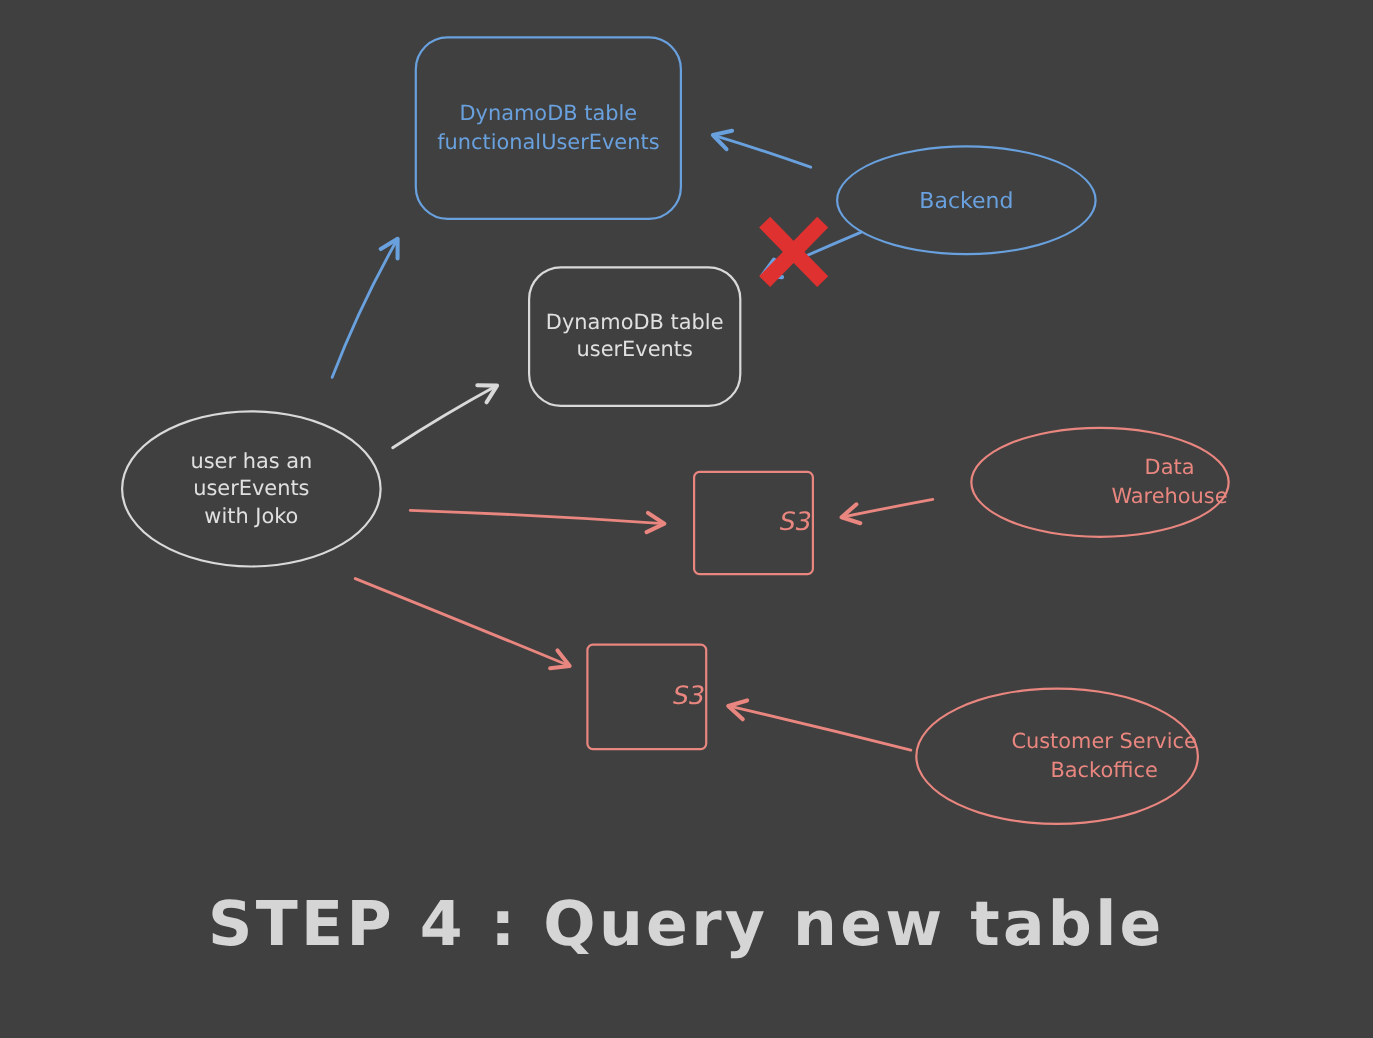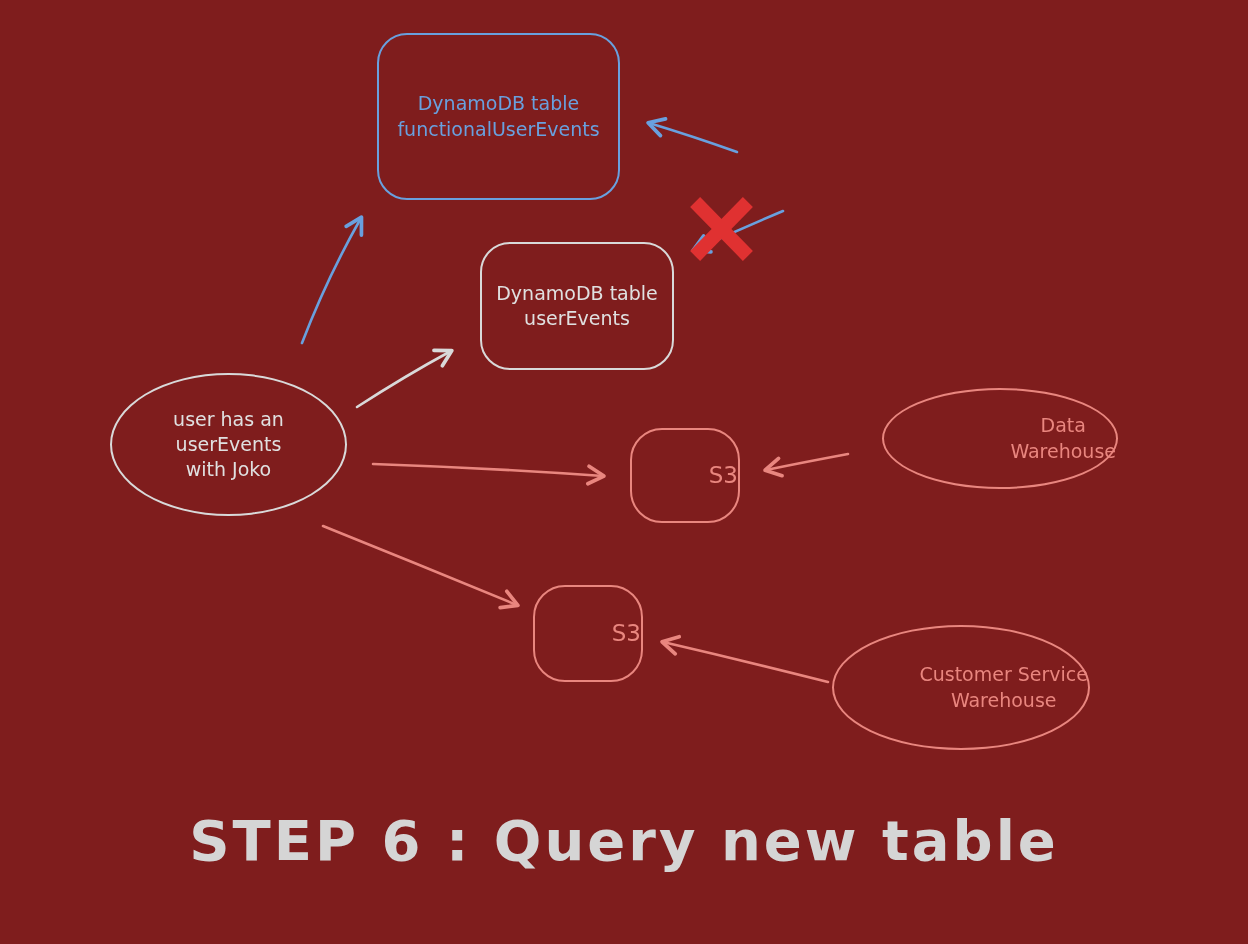--- a/index.html
+++ b/index.html
@@ -8,40 +8,40 @@
     width: 1248px;
     height: 944px;
     background: #121212;
     overflow: hidden;
     font-family: "DejaVu Sans", "Liberation Sans", sans-serif;
   }
   #canvas {
     position: relative;
     width: 1248px;
     height: 944px;
-    background: #7f1d1d;
+    background: #404040;
   }
   #arrow-layer {
     position: absolute;
     left: 0; top: 0;
     width: 1248px; height: 944px;
     pointer-events: none;
   }
   .node {
     position: absolute;
     display: flex;
     align-items: center;
     justify-content: center;
     text-align: center;
     box-sizing: border-box;
     white-space: pre-line;
     line-height: 1.32;
   }
   .rect    { border: 2.5px solid; border-radius: 30px; }
-  .square  { border: 2.5px solid; border-radius: 32px; }
+  .square  { border: 2.5px solid; border-radius: 6px; font-style: italic; }
   .ellipse { border: 2.5px solid; border-radius: 50%; }
 
   .blue   { border-color: #69a0de; color: #69a0de; }
   .salmon { border-color: #e9867f; color: #e9867f; justify-content: flex-end; }
   .light  { border-color: #d9d9d9; color: #e0e0e0; }
 
   
   .n-functional { left: 377px; top:  33px; width: 243px; height: 167px; font-size: 19px; }
   .n-backend    { left: 760px; top: 132px; width: 237px; height: 100px; font-size: 20px; }
   .n-userevents { left: 480px; top: 242px; width: 194px; height: 128px; font-size: 19px; }
@@ -102,20 +102,23 @@
       <line x1="700" y1="207" x2="743" y2="251"></line>
       <line x1="743" y1="207" x2="700" y2="251"></line>
     </g>
   </svg>
 
   <div class="node rect blue n-functional">
     <span>DynamoDB table
 functionalUserEvents</span>
   </div>
 
+  <div class="node ellipse blue n-backend">
+    <span>Backend</span>
+  </div>
 
   <div class="node rect light n-userevents">
     <span>DynamoDB table
 userEvents</span>
   </div>
 
   <div class="node ellipse light n-user">
     <span>user has an
 userEvents
 with Joko</span>
@@ -129,18 +132,18 @@
     <span>Data
 Warehouse</span>
   </div>
 
   <div class="node square salmon n-s3b">
     <span>S3</span>
   </div>
 
   <div class="node ellipse salmon n-cs">
     <span>Customer Service
-Warehouse</span>
+Backoffice</span>
   </div>
 
-  <div class="title">STEP 6 : Query new table</div>
+  <div class="title">STEP 4 : Query new table</div>
 
 </div>
 
 </body></html>

